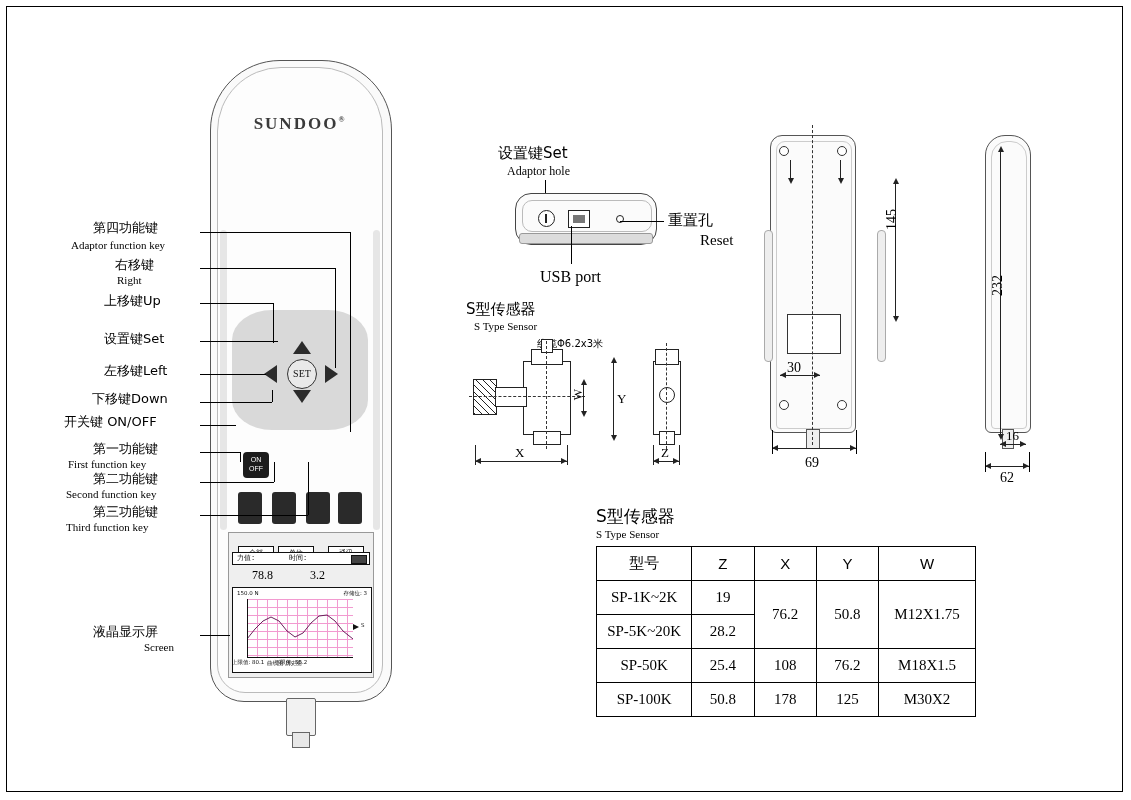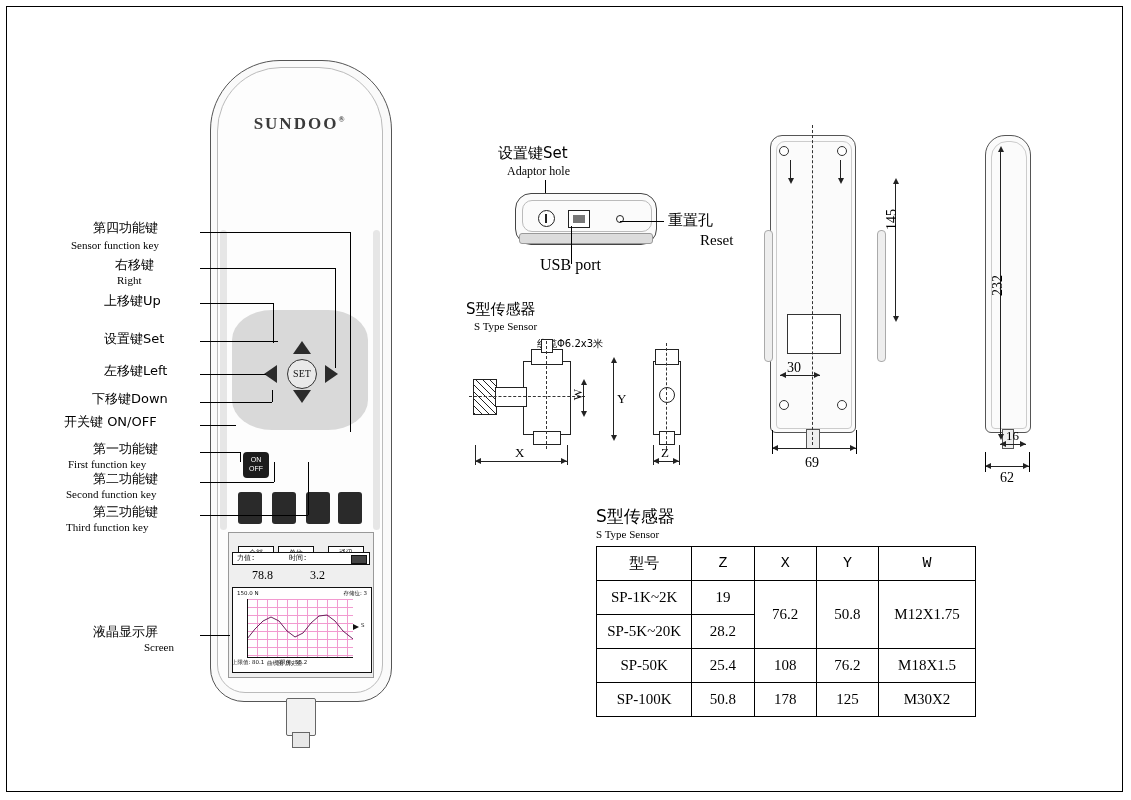--- a/index.html
+++ b/index.html
@@ -107,21 +107,21 @@
   .rv-shell{position:absolute;left:0;top:0;width:44px;height:296px;border:1.3px solid #555;border-radius:20px 20px 6px 6px;background:#fbfbfb;}
   .rv-in{position:absolute;left:5px;top:5px;width:34px;height:286px;border:1px solid #ccc;border-radius:16px 16px 4px 4px;}
   .rv-stem{position:absolute;left:17px;top:294px;width:10px;height:18px;background:#eee;border:1.2px solid #555;}
 
   
   #tablewrap{position:absolute;left:596px;top:505px;width:380px;}
   #tablewrap .th1{font-family:"DejaVu Sans",sans-serif;font-size:17px;}
   #tablewrap .th2{font-family:"Liberation Serif",serif;font-size:11px;}
   table{border-collapse:collapse;margin-top:6px;}
   table td{border:1.4px solid #000;text-align:center;font-family:"Liberation Serif",serif;font-size:15px;height:31px;}
-  table td.h{font-family:Liberation Mono, monospace;font-size:15px;text-align:center;}
+  table td.h{font-family:Liberation Sans, sans-serif;font-size:15px;text-align:center;}
   .c0{width:98px;}.c1{width:64px;}.c2{width:64px;}.c3{width:64px;}.c4{width:98px;}
 </style>
 </head>
 <body>
 
 <div id="page">
   <div id="frame"></div>
 
   <div id="device">
     <div class="shell"></div>
@@ -207,21 +207,21 @@
         <span>55.2</span>
       </div>
     </div>
 
     <div class="neck"></div>
     <div class="neck2"></div>
   </div>
 
   <div class="callout">
     <div class="lbl cn t1" style="left:93px;top:219px">第四功能键</div>
-    <div class="lbl en t2" style="left:71px;top:239px">Sensor function key</div>
+    <div class="lbl en t2" style="left:71px;top:239px">Adaptor function key</div>
   </div>
   <div class="line hl" style="left:200px;top:232px;width:150px;"></div>
   <div class="line vl" style="left:350px;top:232px;height:200px;"></div>
 
   <div class="callout">
     <div class="lbl cn t1" style="left:115px;top:256px">右移键</div>
     <div class="lbl en t2" style="left:117px;top:274px">Right</div>
   </div>
   <div class="line hl" style="left:200px;top:268px;width:135px;"></div>
   <div class="line vl" style="left:335px;top:268px;height:100px;"></div>
@@ -290,21 +290,21 @@
       <div class="ajack"></div>
       <div class="ausb"></div>
       <div class="arst"></div>
     </div>
     <div class="abar"></div>
   </div>
   <div class="line hl" style="left:620px;top:221px;width:44px;"></div>
   <div class="lbl cn" style="left:668px;top:211px;font-size:15px;">重置孔</div>
   <div class="lbl en" style="left:700px;top:232px;font-size:15px;">Reset</div>
   <div class="line vl" style="left:571px;top:226px;height:38px;"></div>
-  <div class="lbl en" style="left:540px;top:256px;font-size:16px;">USB port</div>
+  <div class="lbl en" style="left:540px;top:268px;font-size:16px;">USB port</div>
 
   <div class="lbl cn" style="left:466px;top:300px;font-size:15px;">S型传感器</div>
   <div class="lbl en" style="left:474px;top:320px;font-size:11px;">S Type Sensor</div>
 
   <div id="ssensor">
     <div class="lbl cn" style="left:72px;top:2px;font-size:10px;">线缆Φ6.2x3米</div>
 
     <div class="sv hatch" style="left:8px;top:44px;width:22px;height:34px;"></div>
     <div class="sv hatch" style="left:68px;top:44px;width:18px;height:34px;"></div>
     <div class="sv" style="left:58px;top:26px;width:46px;height:72px;"></div>

